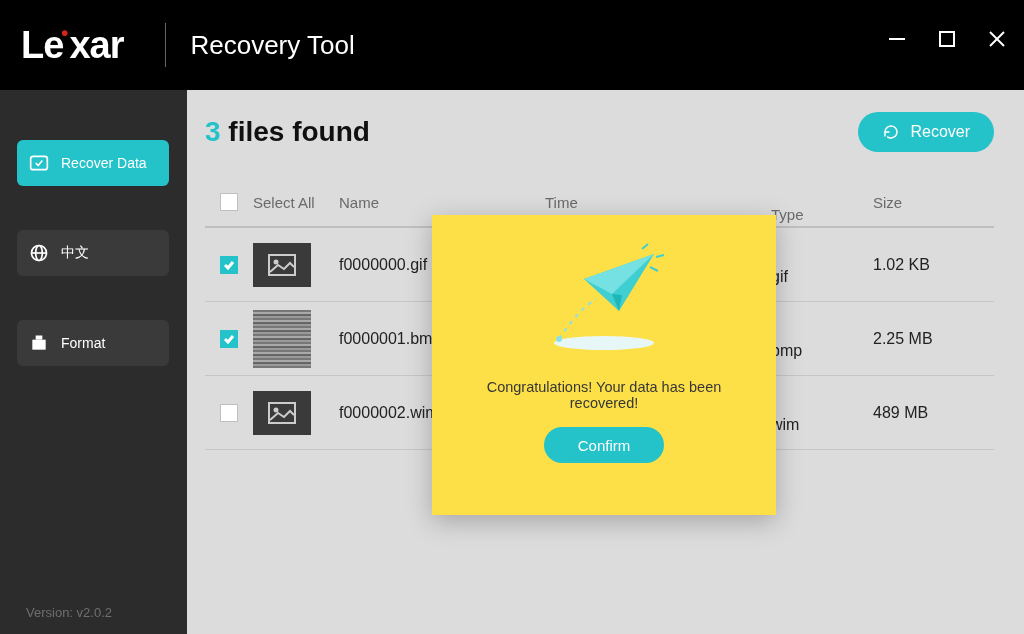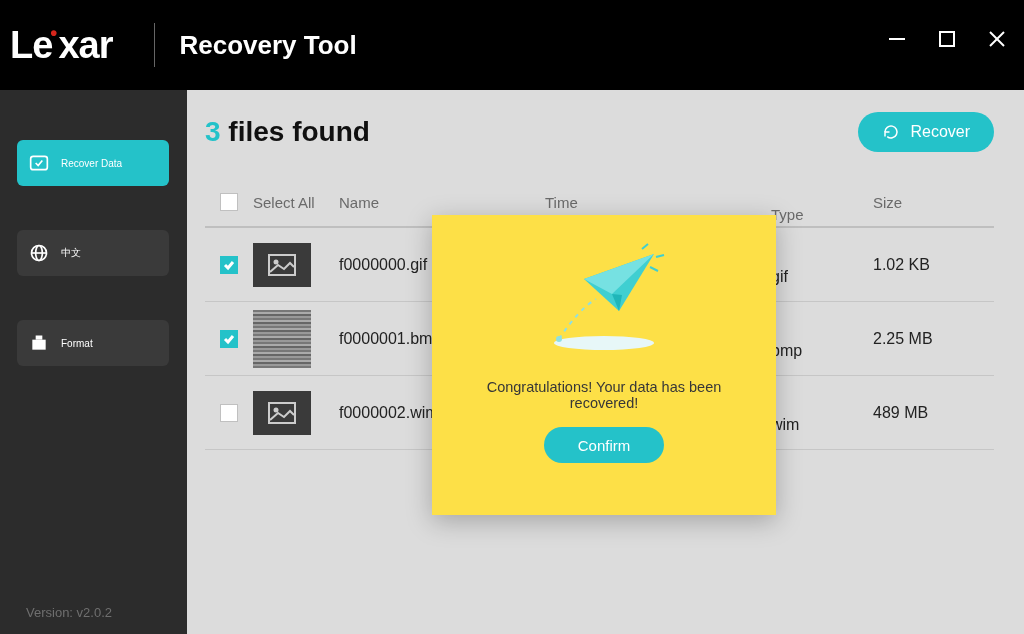--- a/index.html
+++ b/index.html
@@ -2,47 +2,47 @@
 <html><head>
 <meta charset="utf-8">
 <style>
   * { box-sizing: border-box; margin: 0; padding: 0; }
   html, body { width: 1024px; height: 634px; overflow: hidden; font-family: "Segoe UI", Arial, sans-serif; }
   body { display: flex; flex-direction: column; background: #e0e0e0; }
 
   
   .header {
     background: #000; color: #fff; height: 90px; display: flex; align-items: center;
-    padding-left: 10px; position: relative;
+    padding-left: 21px; position: relative;
   }
   .brand {
     font-size: 38px; font-weight: 700; letter-spacing: -1px; margin-right: 18px;
     font-family: Arial, sans-serif;
   }
   .brand .x { color: #fff; }
   .brand .dot { color: #d6261c; font-size: 20px; position: relative; top: -18px; left: -2px; }
   .brand-divider { width: 1px; height: 44px; background: #666; margin: 0 24px; }
-  .header-title { font-size: 26px; font-weight: 700; }
+  .header-title { font-size: 26px; font-weight: 400; }
   .window-controls {
     position: absolute; right: 16px; top: 28px; display: flex; gap: 28px; align-items: center;
   }
   .wc-btn { width: 22px; height: 22px; display: flex; align-items: center; justify-content: center; color: #fff; }
   .wc-btn svg { width: 20px; height: 20px; }
 
   
   .body-row { flex: 1; display: flex; min-height: 0; }
 
   
   .sidebar {
     width: 187px; background: #2c2c2c; display: flex; flex-direction: column; padding-top: 50px;
     position: relative;
   }
   .side-item {
     height: 46px; margin: 0 0 44px 17px; width: 152px; border-radius: 6px;
-    display: flex; align-items: center; padding: 0 12px; color: #fff; font-size: 10px;
+    display: flex; align-items: center; padding: 0 12px; color: #fff; font-size: 14px;
     background: #3a3a3a; gap: 12px;
   }
   .side-item.active { background: #24c2c9; }
   .side-icon { width: 20px; height: 20px; display: flex; align-items: center; justify-content: center; }
   .side-icon svg { width: 20px; height: 20px; fill: #fff; }
   .version {
     position: absolute; bottom: 14px; left: 26px; color: #6f6f6f; font-size: 13px;
   }
 
   

